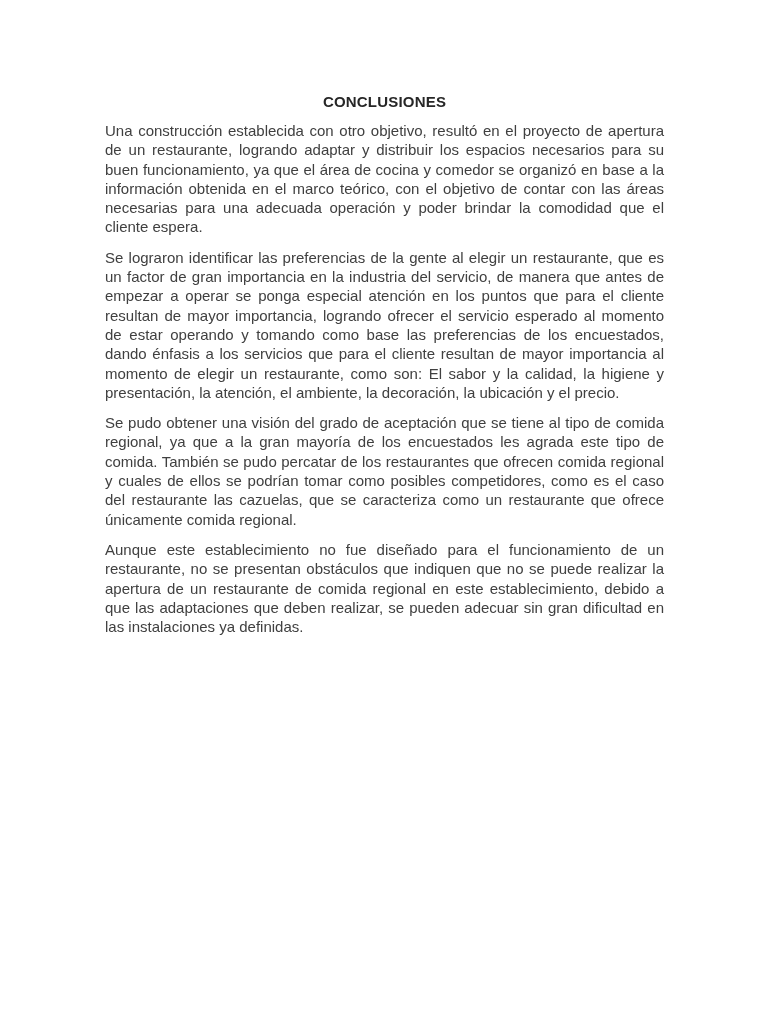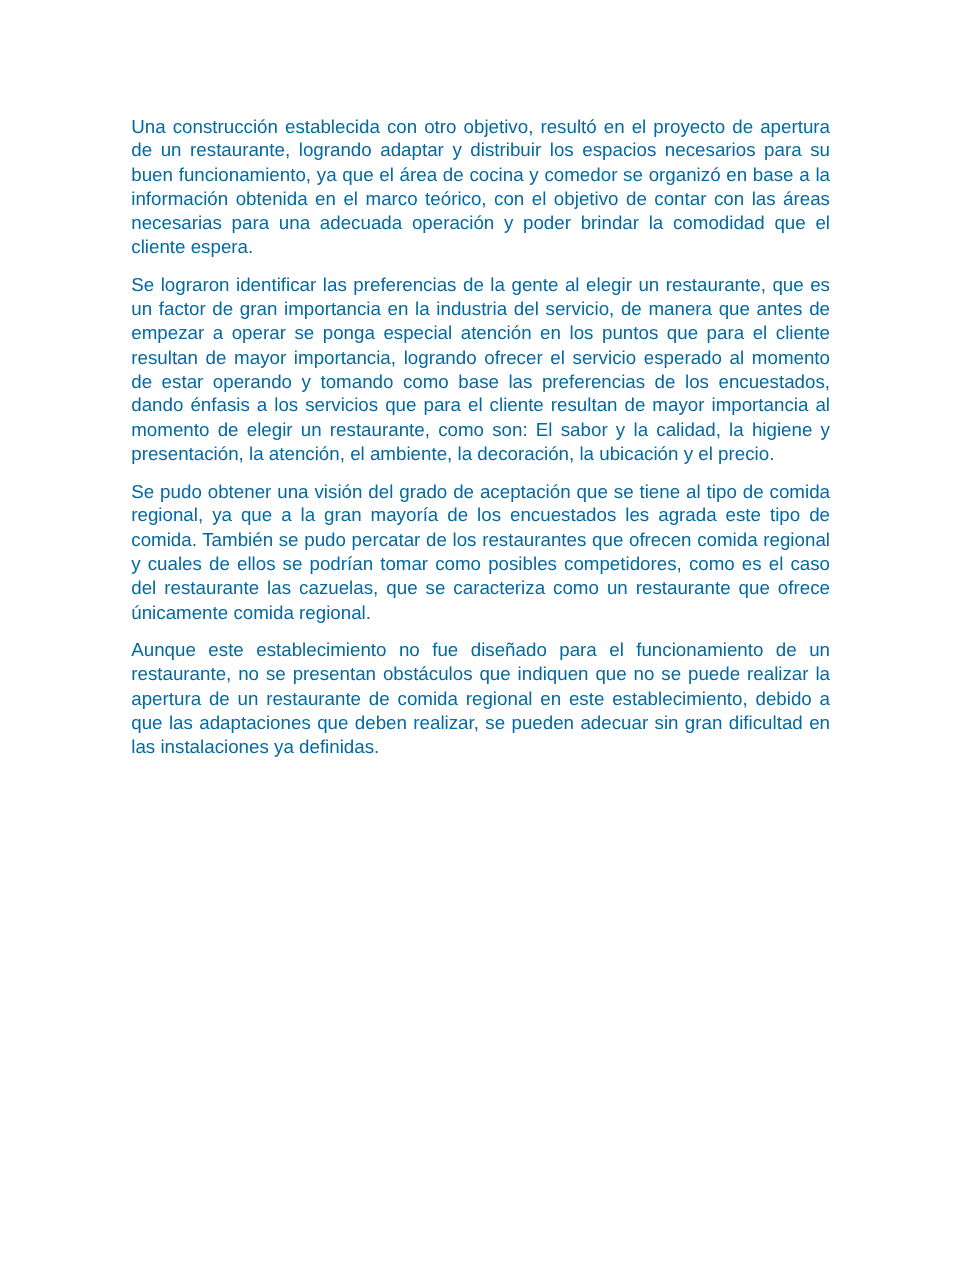--- a/index.html
+++ b/index.html
@@ -29,27 +29,28 @@
     letter-spacing: 0.2px;
     margin: 0 0 10px 0;
     color: #262626;
   }
   .doc-para {
     font-size: 15px;
     line-height: 19.3px;
     text-align: justify;
     margin: 0 0 11px 0;
     width: 559px;
-    color: #0369a1;
+    color: #404040;
   }
 </style>
 </head>
 <body>
 
 <div class="page">
+  <h1 class="doc-title">CONCLUSIONES</h1>
 
   <p class="doc-para">Una construcción establecida con otro objetivo, resultó en el proyecto de apertura de un restaurante, logrando adaptar y distribuir los espacios necesarios para su buen funcionamiento, ya que el área de cocina y comedor se organizó en base a la información obtenida en el marco teórico, con el objetivo de contar con las áreas necesarias para una adecuada operación y poder brindar la comodidad que el cliente espera.</p>
 
   <p class="doc-para">Se lograron identificar las preferencias de la gente al elegir un restaurante, que es un factor de gran importancia en la industria del servicio, de manera que antes de empezar a operar se ponga especial atención en los puntos que para el cliente resultan de mayor importancia, logrando ofrecer el servicio esperado al momento de estar operando y tomando como base las preferencias de los encuestados, dando énfasis a los servicios que para el cliente resultan de mayor importancia al momento de elegir un restaurante, como son: El sabor y la calidad, la higiene y presentación, la atención, el ambiente, la decoración, la ubicación y el precio.</p>
 
   <p class="doc-para">Se pudo obtener una visión del grado de aceptación que se tiene al tipo de comida regional, ya que a la gran mayoría de los encuestados les agrada este tipo de comida. También se pudo percatar de los restaurantes que ofrecen comida regional y cuales de ellos se podrían tomar como posibles competidores, como es el caso del restaurante las cazuelas, que se caracteriza como un restaurante que ofrece únicamente comida regional.</p>
 
   <p class="doc-para">Aunque este establecimiento no fue diseñado para el funcionamiento de un restaurante, no se presentan obstáculos que indiquen que no se puede realizar la apertura de un restaurante de comida regional en este establecimiento, debido a que las adaptaciones que deben realizar, se pueden adecuar sin gran dificultad en las instalaciones ya definidas.</p>
 </div>
 

